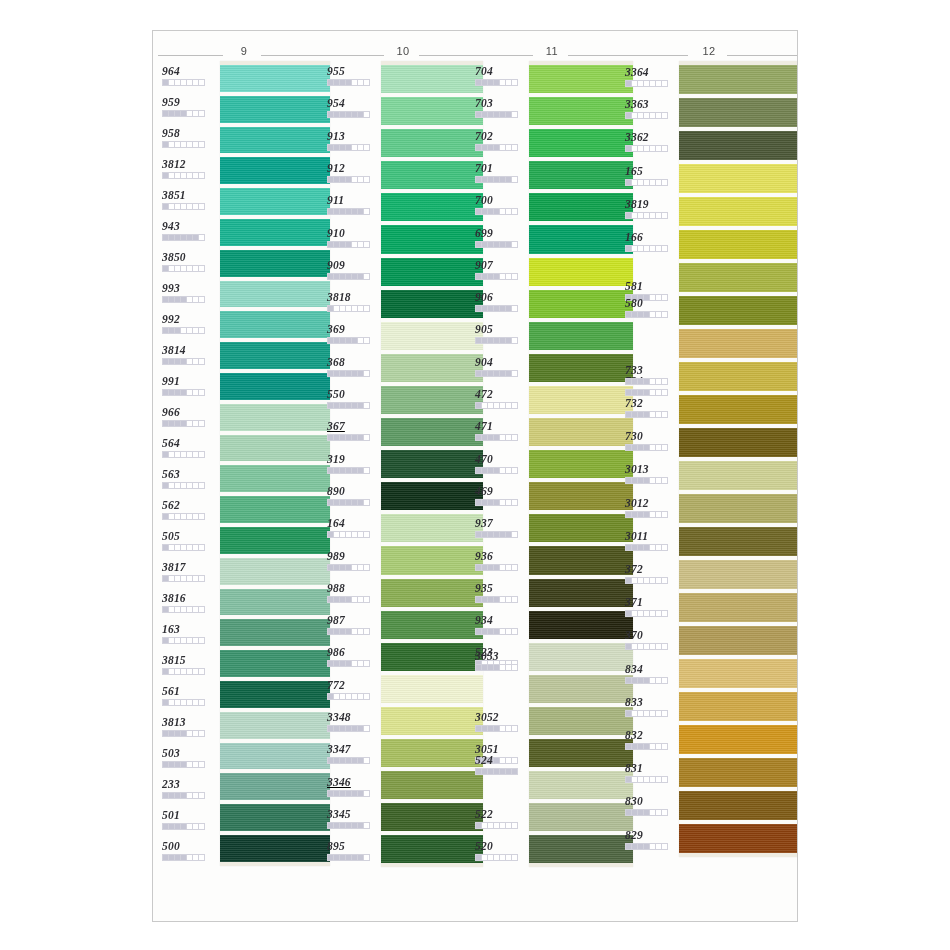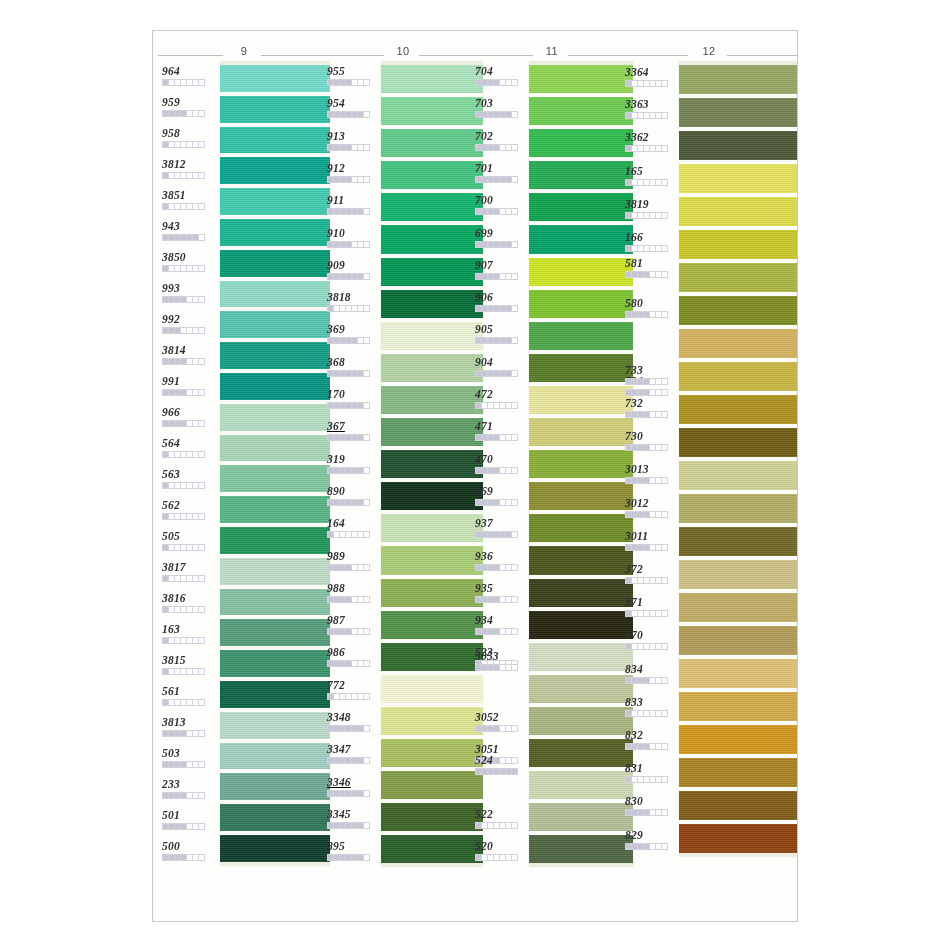--- a/index.html
+++ b/index.html
@@ -656,21 +656,21 @@
                 <div class="cb filled"></div>
                 <div class="cb filled"></div>
                 <div class="cb filled"></div>
                 <div class="cb filled"></div>
                 <div class="cb filled"></div>
                 <div class="cb filled"></div>
                 <div class="cb"></div>
               </div>
             </div>
             <div class="label-row" style="top: 327px;">
-              <div class="label-num">170</div>
+              <div class="label-num">550</div>
               <div class="checkboxes">
                 <div class="cb filled"></div>
                 <div class="cb filled"></div>
                 <div class="cb filled"></div>
                 <div class="cb filled"></div>
                 <div class="cb filled"></div>
                 <div class="cb filled"></div>
                 <div class="cb"></div>
               </div>
             </div>
@@ -1331,21 +1331,21 @@
               <div class="checkboxes">
                 <div class="cb filled"></div>
                 <div class="cb"></div>
                 <div class="cb"></div>
                 <div class="cb"></div>
                 <div class="cb"></div>
                 <div class="cb"></div>
                 <div class="cb"></div>
               </div>
             </div>
-            <div class="label-row" style="top: 196px;">
+            <div class="label-row" style="top: 219px;">
               <div class="label-num">581</div>
               <div class="checkboxes">
                 <div class="cb filled"></div>
                 <div class="cb filled"></div>
                 <div class="cb filled"></div>
                 <div class="cb filled"></div>
                 <div class="cb"></div>
                 <div class="cb"></div>
                 <div class="cb"></div>
               </div>

